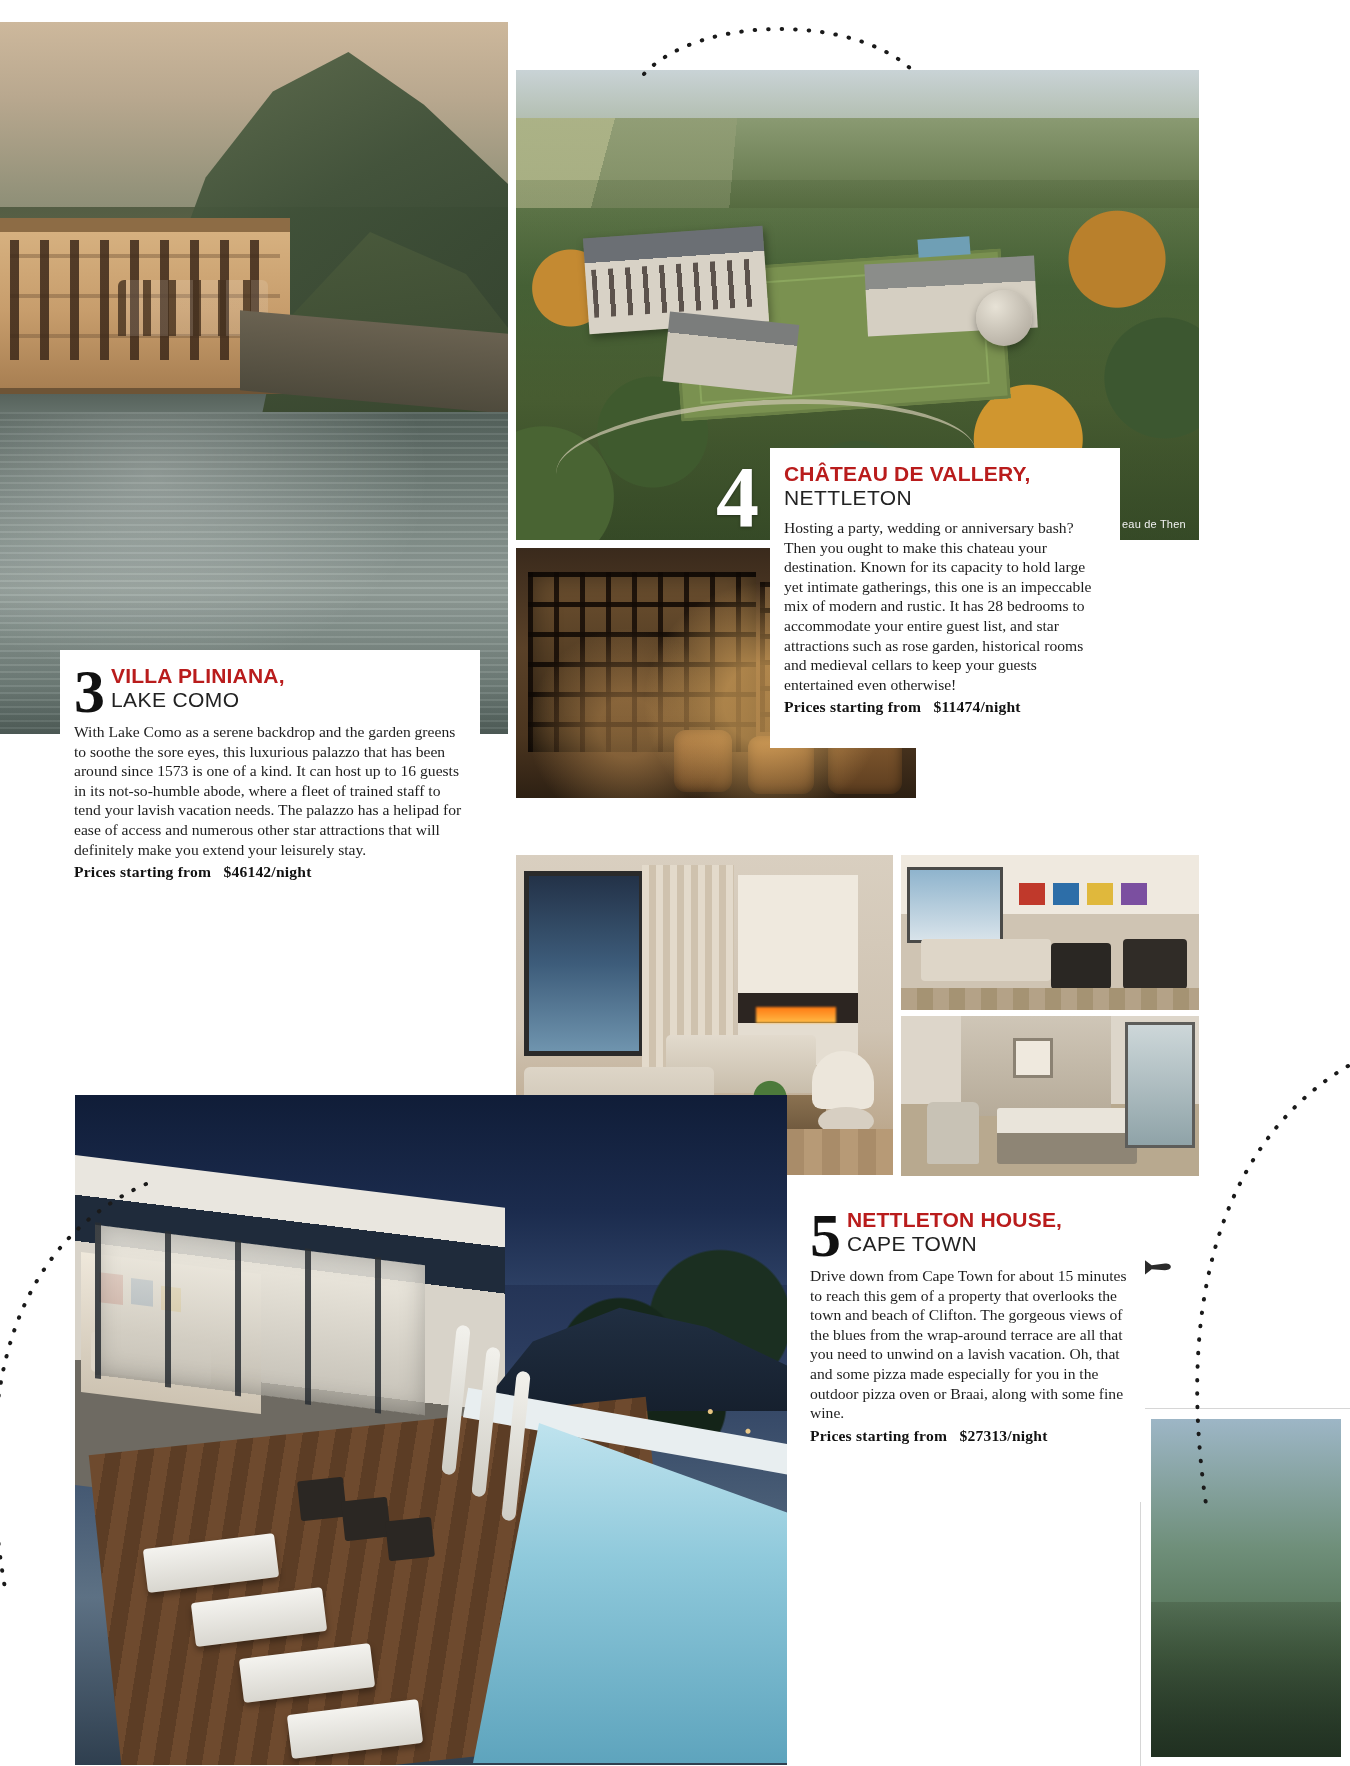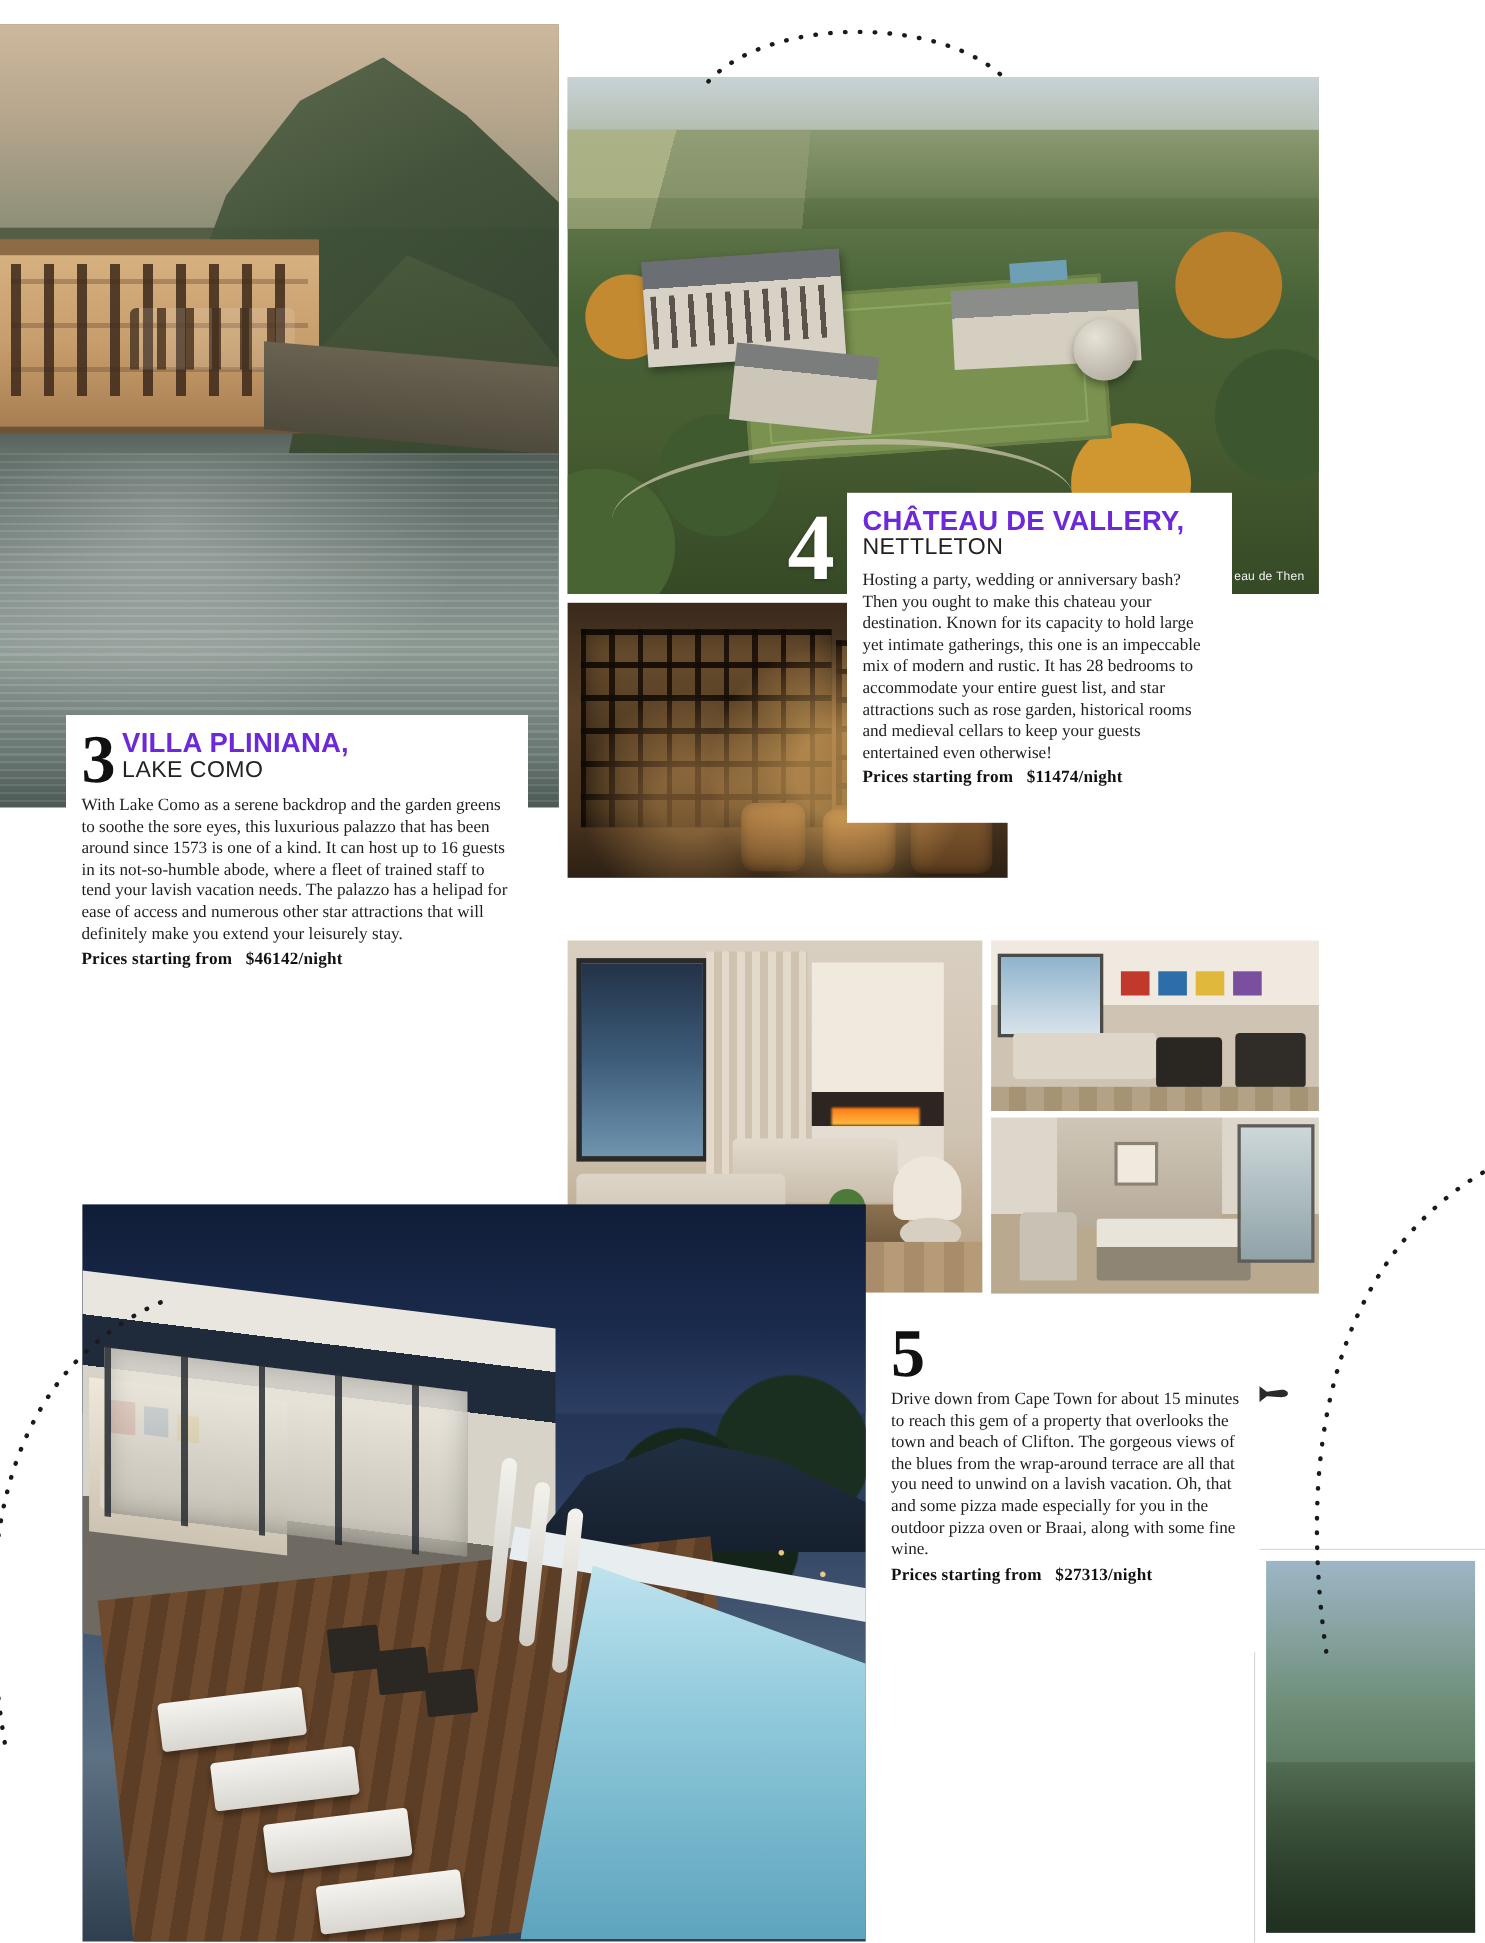--- a/index.html
+++ b/index.html
@@ -470,23 +470,23 @@
     font-weight: bold;
     font-size: 62px;
     line-height: 46px;
     color: #111;
     letter-spacing: -2px;
   }
   .titleblock { padding-bottom: 2px; }
   .title-main {
     font-family: "Liberation Sans", sans-serif;
     font-weight: bold;
-    font-size: 25px;
+    font-size: 21px;
     letter-spacing: .2px;
-    color: #6d28d9;
+    color: #b91c1c;
     line-height: 24px;
   }
   .title-sub {
     font-family: "Liberation Sans", sans-serif;
     font-weight: normal;
     font-size: 21px;
     letter-spacing: .4px;
     color: #222;
     line-height: 24px;
   }
@@ -699,19 +699,23 @@
     <span>Prices starting from</span>
     &nbsp;&nbsp;<span>$11474/night</span>
   </div>
 </div>
 
 <div id="caption-chateau">eau de Then</div>
 
 <div class="panel" id="panel-nettleton">
   <div class="headrow" style="display:flex;align-items:flex-end;gap:8px;">
     <div class="bignum">5</div>
+    <div class="titleblock">
+      <div class="title-main">NETTLETON HOUSE,</div>
+      <div class="title-sub">CAPE TOWN</div>
+    </div>
   </div>
   <div class="body-copy">Drive down from Cape Town for about 15 minutes to reach this gem of a property that overlooks the town and beach of Clifton. The gorgeous views of the blues from the wrap-around terrace are all that you need to unwind on a lavish vacation. Oh, that and some pizza made especially for you in the outdoor pizza oven or Braai, along with some fine wine.</div>
   <div class="price">
     <span>Prices starting from</span>
     &nbsp;&nbsp;<span>$27313/night</span>
   </div>
 </div>
 
 </body></html>

